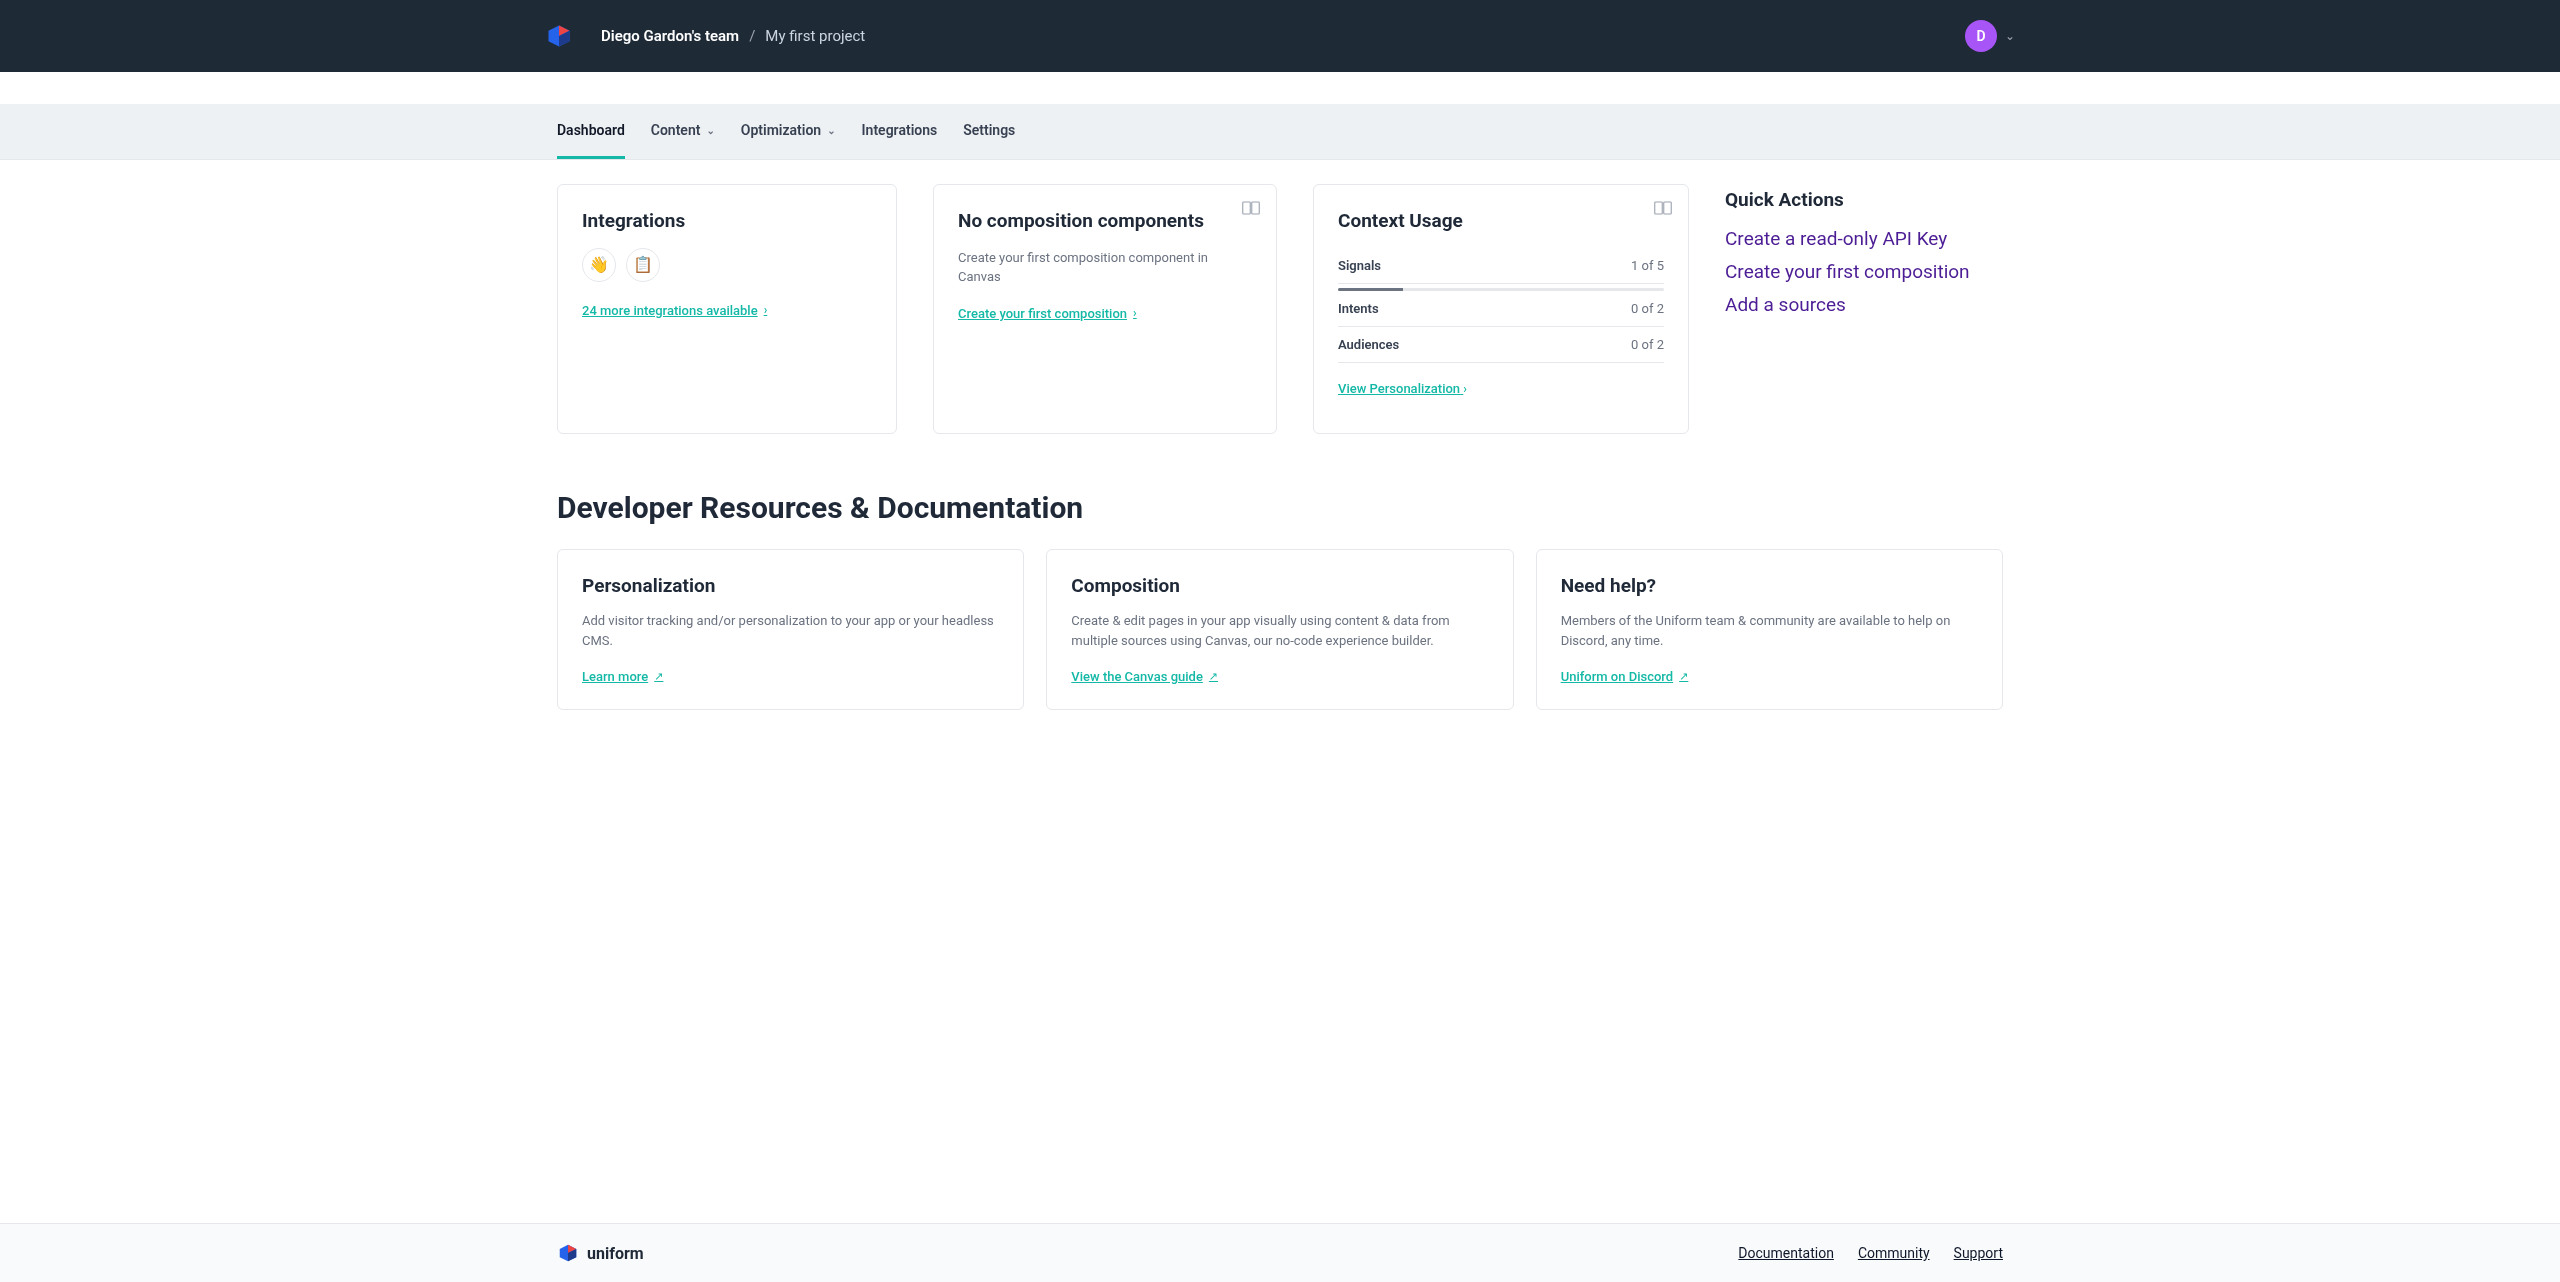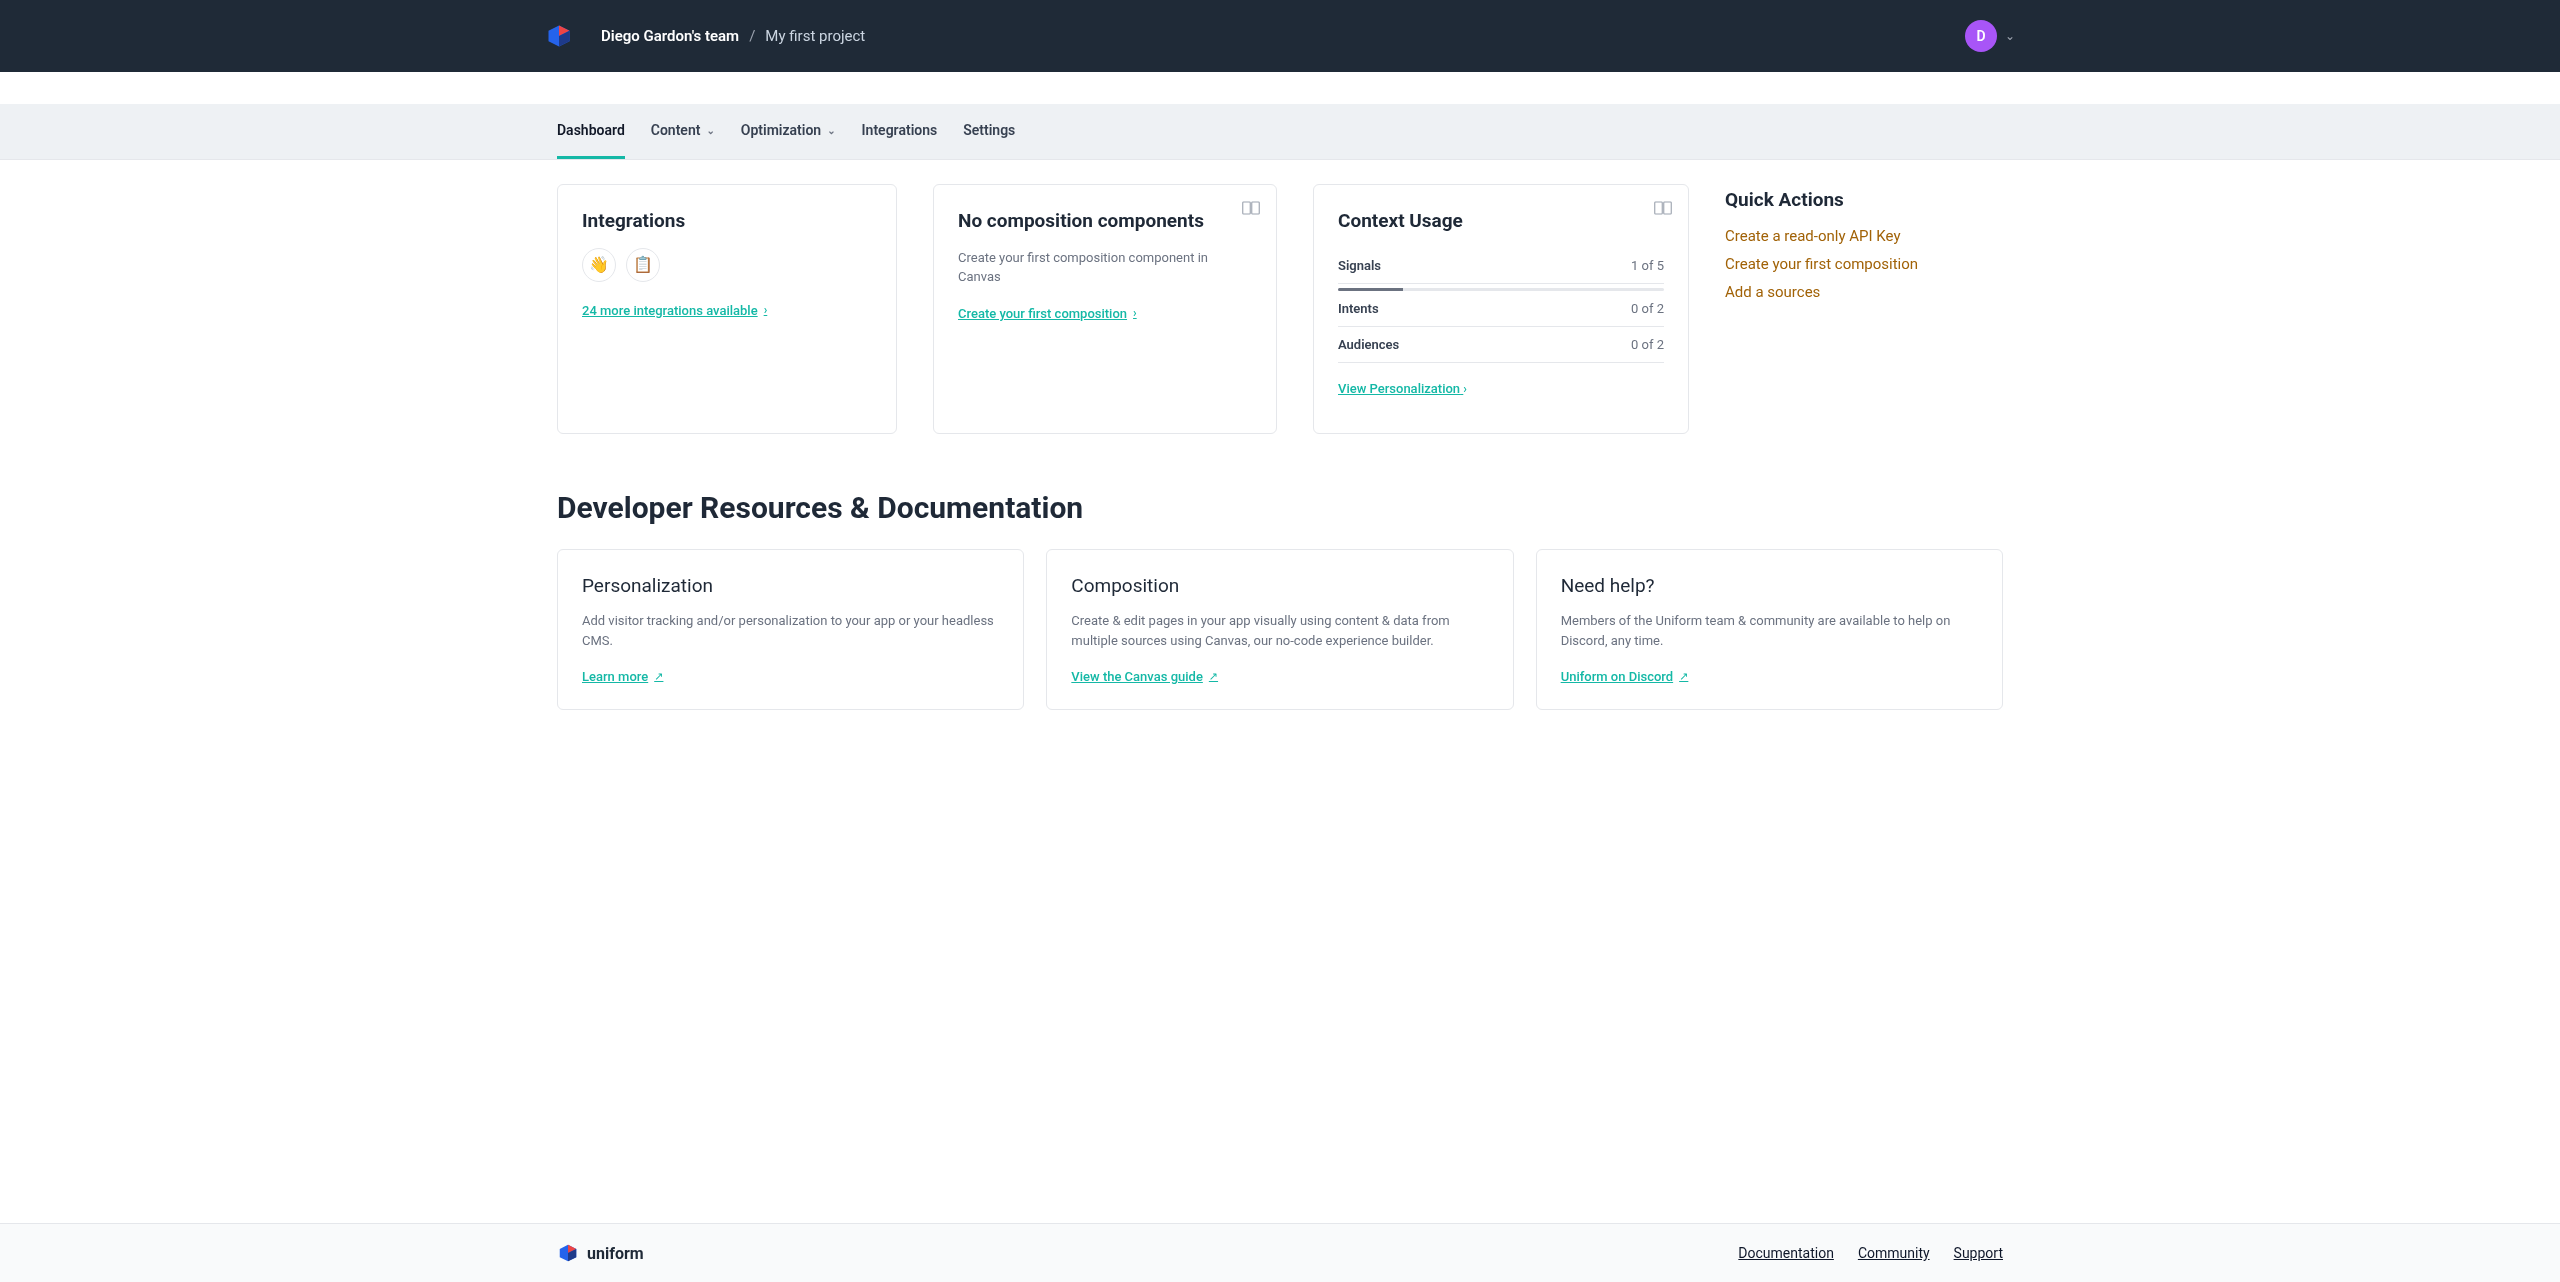--- a/index.html
+++ b/index.html
@@ -49,27 +49,27 @@
 .usage-row { display: flex; justify-content: space-between; align-items: center; padding: 10px 0; border-bottom: 1px solid #e5e7eb; font-size: 13px; }
 .usage-row .label { font-weight: 600; color: #374151; }
 .usage-row .val { color: #6b7280; }
 .usage-bar { height: 3px; background: #e5e7eb; margin-top: 4px; border-radius: 2px; overflow: hidden; }
 .usage-bar .fill { height: 100%; background: #6b7280; }
 .usage-link { margin-top: 18px; display: block; }
 
 
 .qa { padding-top: 4px; }
 .qa h3 { font-size: 19px; font-weight: 700; margin-bottom: 16px; }
-.qa a { display: block; color: #a16207; font-size: 15px; margin-bottom: 10px; cursor: pointer; }
+.qa a { display: block; color: #4c1d95; font-size: 19px; margin-bottom: 10px; cursor: pointer; }
 
 
 .sec-title { font-size: 30px; font-weight: 700; margin: 56px 0 24px; color: #1f2937; }
 .res-row { display: flex; gap: 22px; }
 .res-card { border: 1px solid #e5e7eb; border-radius: 6px; padding: 24px; flex: 1; }
-.res-card h4 { font-size: 19px; font-weight: 400; margin-bottom: 14px; }
+.res-card h4 { font-size: 19px; font-weight: 700; margin-bottom: 14px; }
 .res-card p { font-size: 13px; color: #6b7280; line-height: 1.5; margin-bottom: 16px; }
 .ext-icon { font-size: 11px; }
 
 
 .footer { border-top: 1px solid #e5e7eb; background: #f9fafb; position: fixed; bottom: 0; left: 0; right: 0; }
 .footer-inner { max-width: 1470px; margin: 0 auto; display: flex; justify-content: space-between; align-items: center; padding: 18px 12px; }
 .footer-logo { display: flex; align-items: center; gap: 8px; font-weight: 700; font-size: 16px; color: #1f2937; }
 .footer-links { display: flex; gap: 24px; }
 .footer-links a { color: #0f172a; font-size: 14px; text-decoration: underline; }
 </style>

